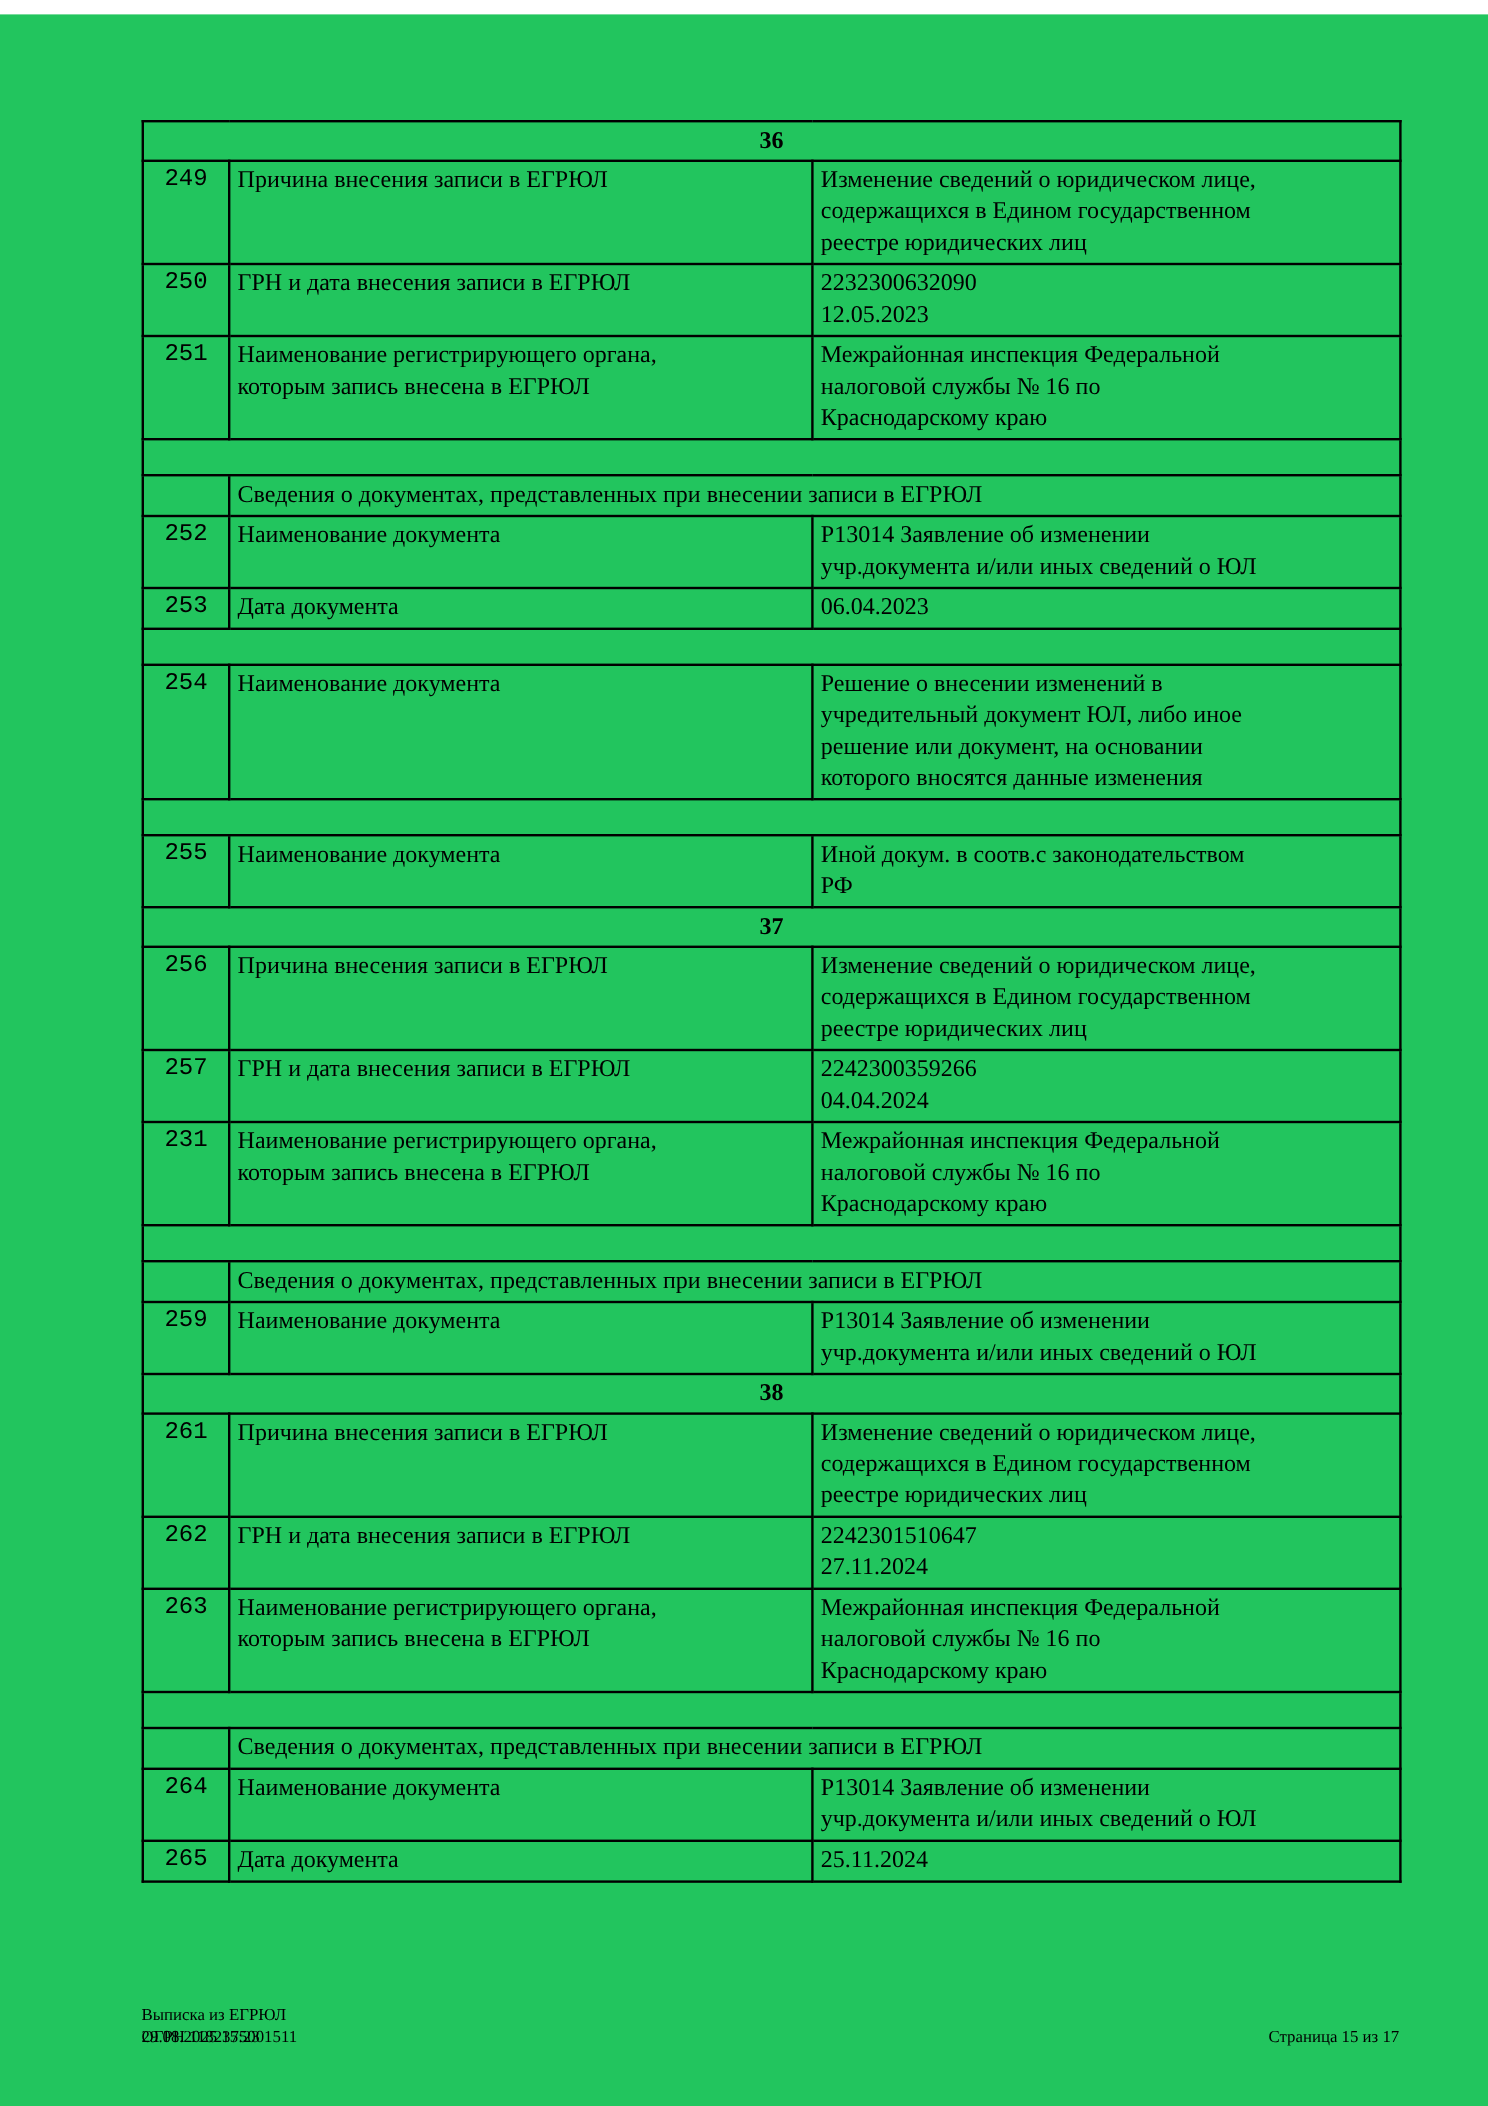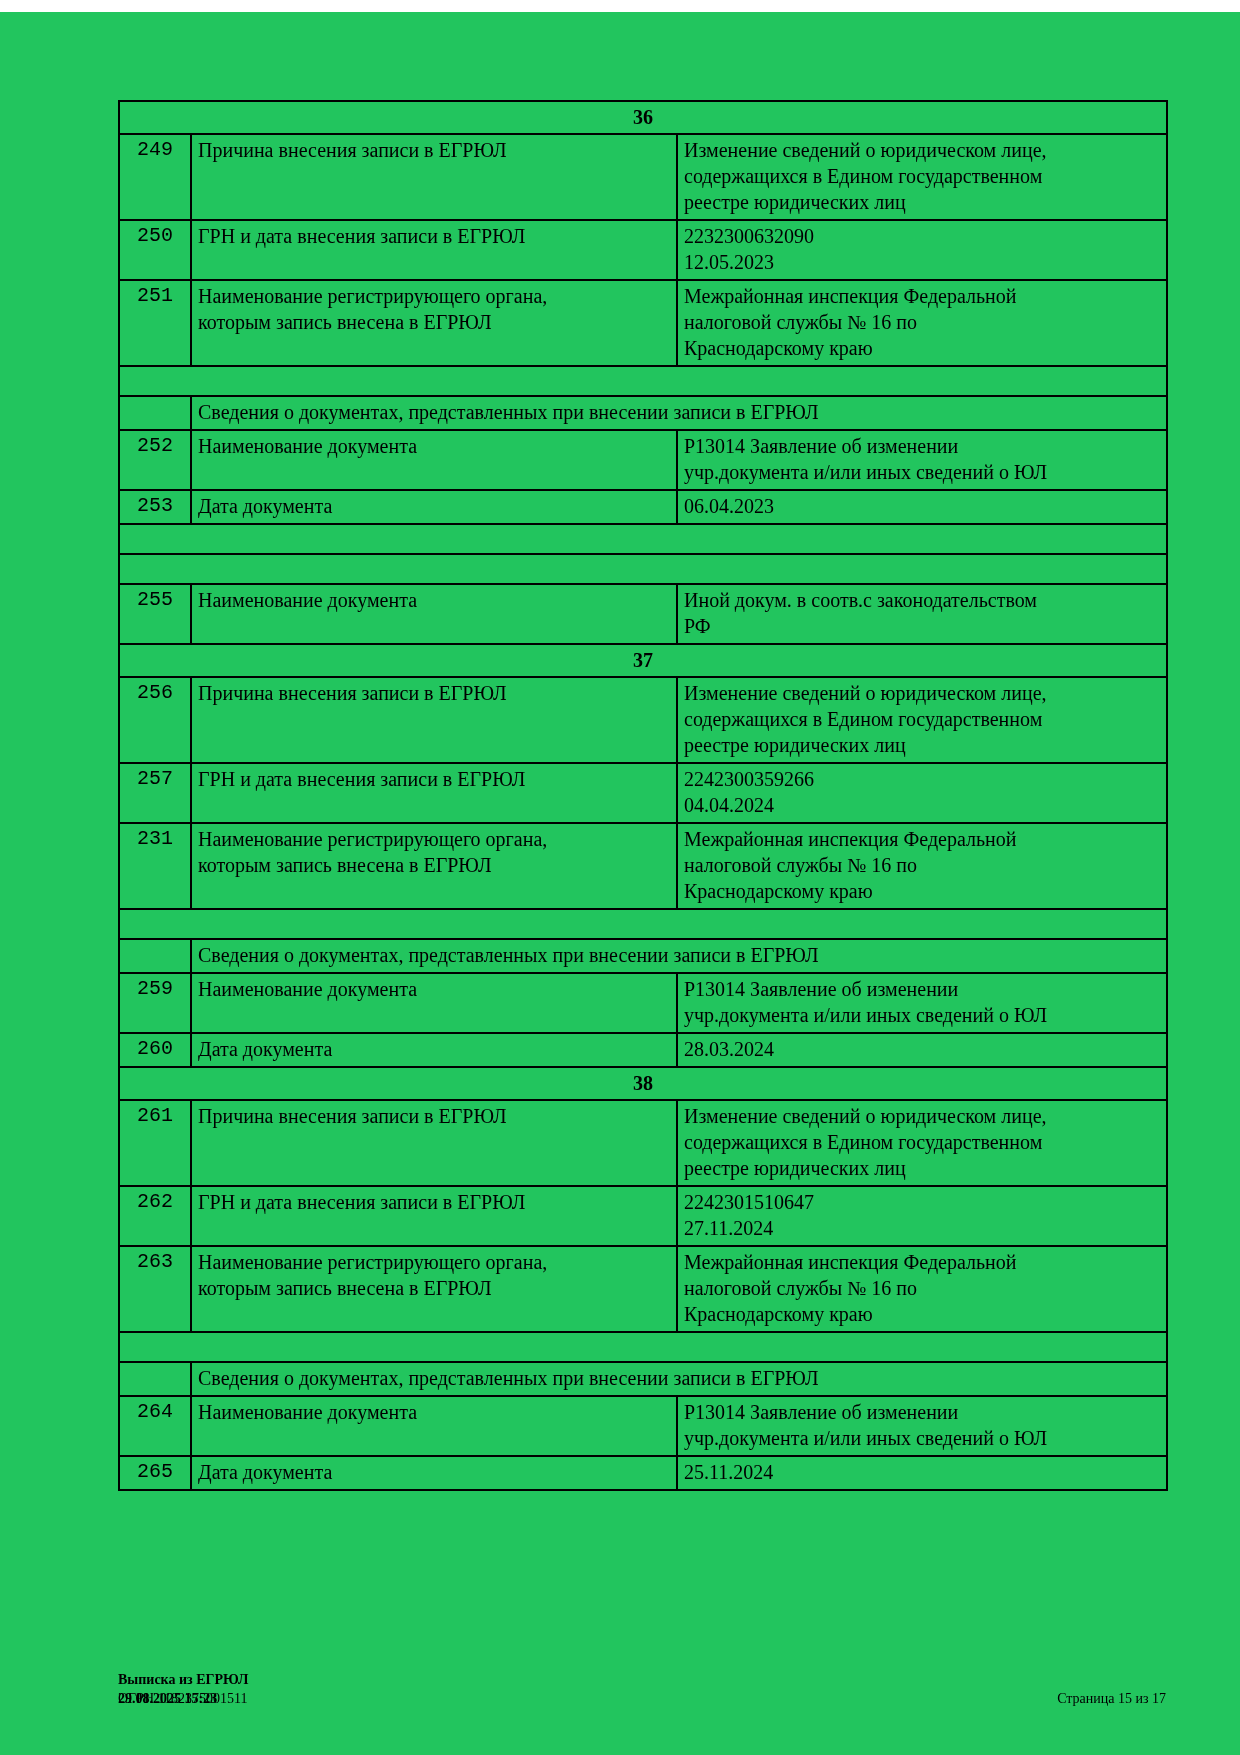--- a/index.html
+++ b/index.html
@@ -55,21 +55,20 @@
     left: 118px;
     width: 1048px;
     top: 1658px;
     font-size: 14px;
     line-height: 19px;
   }
   .footer-left {
     position: absolute;
     left: 0;
     top: 0;
-    font-weight: bold;
   }
   .footer-center {
     position: absolute;
     left: 0;
     top: 19px;
     width: 100%;
   }
   .footer-right {
     position: absolute;
     right: 0;
@@ -127,20 +126,28 @@
 учр.документа и/или иных сведений о ЮЛ</td>
         </tr>
         <tr class="field">
           <td class="num">253</td>
           <td>Дата документа</td>
           <td>06.04.2023</td>
         </tr>
         <tr class="gap">
           <td colspan="3"></td>
         </tr>
+        <tr class="field">
+          <td class="num">254</td>
+          <td>Наименование документа</td>
+          <td>Решение о внесении изменений в
+учредительный документ ЮЛ, либо иное
+решение или документ, на основании
+которого вносятся данные изменения</td>
+        </tr>
         <tr class="gap">
           <td colspan="3"></td>
         </tr>
         <tr class="field">
           <td class="num">255</td>
           <td>Наименование документа</td>
           <td>Иной докум. в соотв.с законодательством
 РФ</td>
         </tr>
         <tr class="section">
@@ -172,25 +179,20 @@
         </tr>
         <tr class="note">
           <td class="num"></td>
           <td colspan="2">Сведения о документах, представленных при внесении записи в ЕГРЮЛ</td>
         </tr>
         <tr class="field">
           <td class="num">259</td>
           <td>Наименование документа</td>
           <td>Р13014 Заявление об изменении
 учр.документа и/или иных сведений о ЮЛ</td>
-        </tr>
-        <tr class="field">
-          <td class="num">260</td>
-          <td>Дата документа</td>
-          <td>28.03.2024</td>
         </tr>
         <tr class="section">
           <td colspan="3">38</td>
         </tr>
         <tr class="field">
           <td class="num">261</td>
           <td>Причина внесения записи в ЕГРЮЛ</td>
           <td>Изменение сведений о юридическом лице,
 содержащихся в Едином государственном
 реестре юридических лиц</td>

